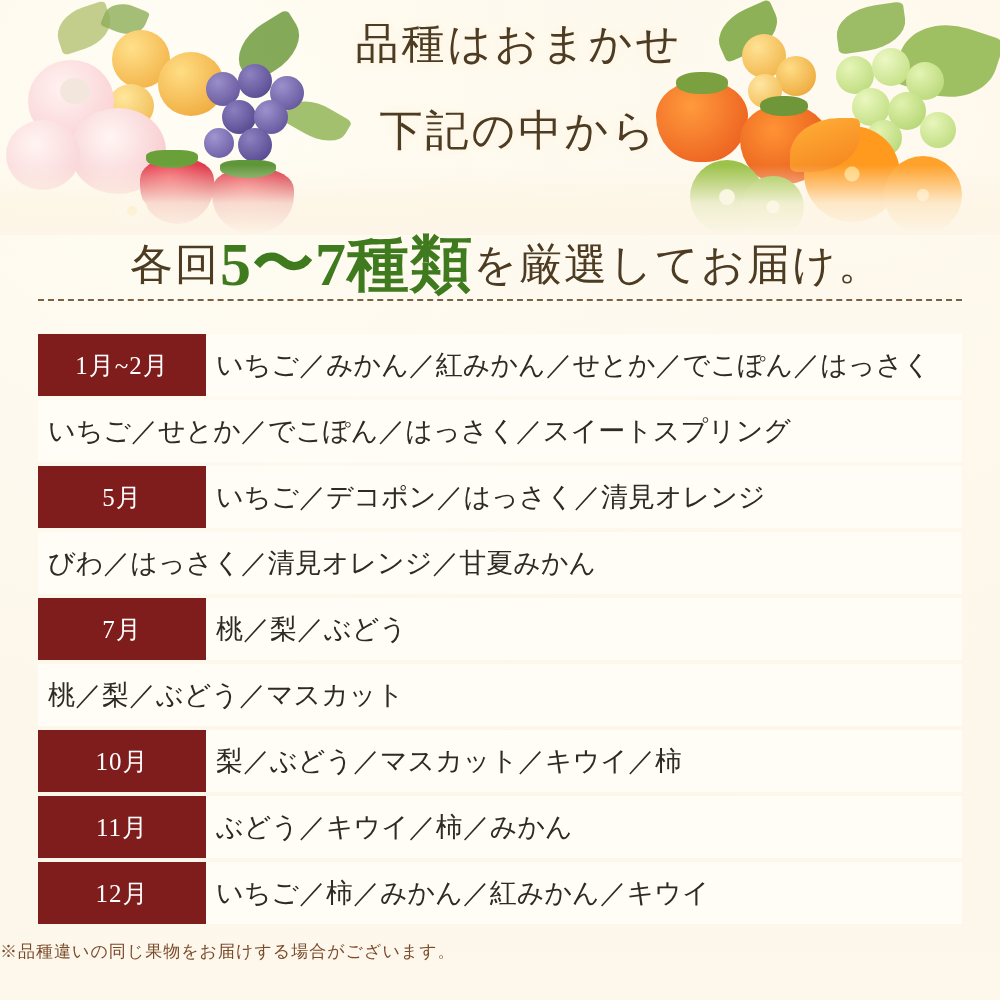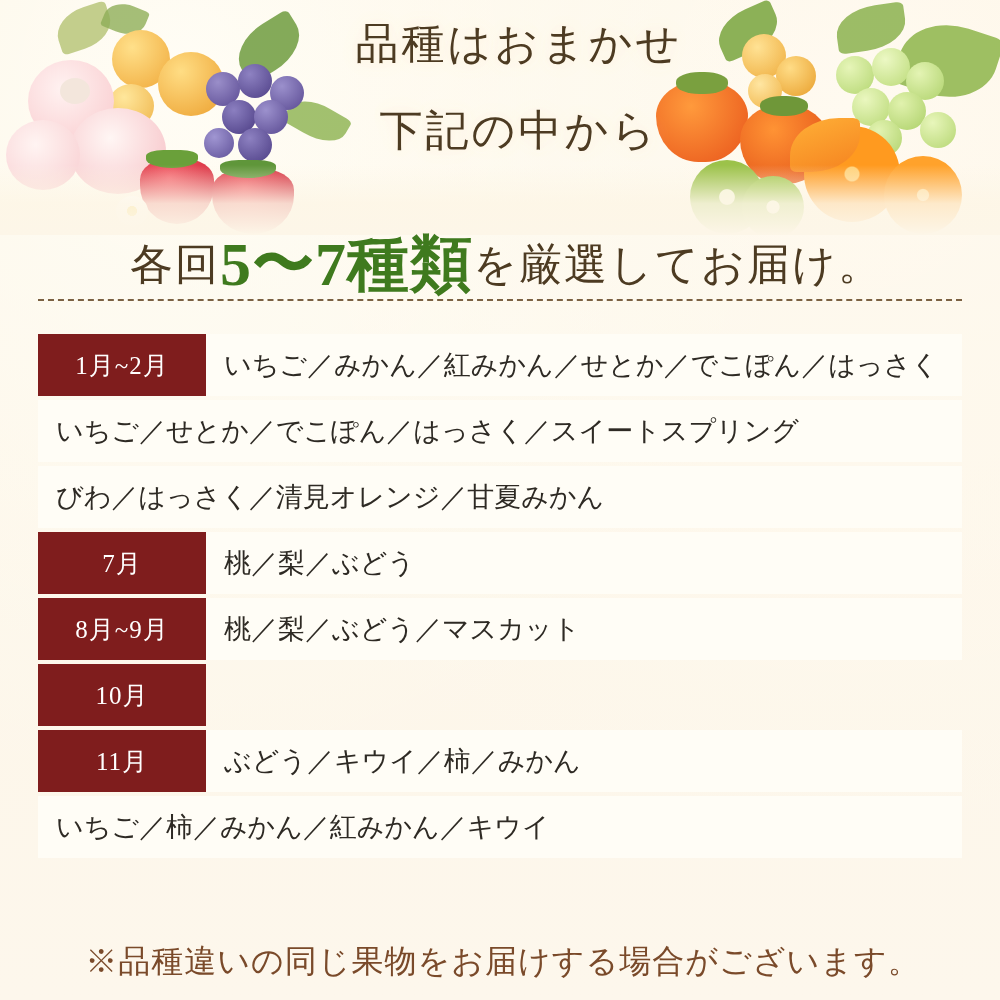--- a/index.html
+++ b/index.html
@@ -123,39 +123,38 @@
     align-items: center;
     justify-content: center;
     font-size: 25px;
     letter-spacing: 1px;
   }
   .items {
     flex: 1 1 auto;
     background: #fffdf6;
     display: flex;
     align-items: center;
-    padding-left: 18px;
+    padding-left: 10px;
     font-size: 27px;
     color: #2e2a24;
     letter-spacing: 0px;
     white-space: nowrap;
     overflow: hidden;
   }
 
   
   .footnote {
     position: absolute;
     left: 0; right: 0;
     top: 940px;
-    text-align: center;
-    font-size: 32px;
+    text-align: left;
+    font-size: 17px;
     color: #7a4a2a;
     letter-spacing: 1px;
     z-index: 5;
-    margin-left: 6px;
   }
 </style>
 </head>
 <body>
 
 <div class="page"></div>
 
 <div class="fruit-band">
 
   <div class="leaf" style="left:56px; top:8px; width:56px; height:40px; background:#b9c67a; transform:rotate(-18deg); opacity:.85;"></div>
@@ -232,43 +231,48 @@
 
   <div class="row">
     <div class="month">1月~2月</div>
     <div class="items">いちご／みかん／紅みかん／せとか／でこぽん／はっさく</div>
   </div>
 
   <div class="row">
     <div class="items">いちご／せとか／でこぽん／はっさく／スイートスプリング</div>
   </div>
 
+  <div class="row">
+    <div class="month">5月</div>
+    <div class="items">いちご／デコポン／はっさく／清見オレンジ</div>
+  </div>
 
   <div class="row">
     <div class="items">びわ／はっさく／清見オレンジ／甘夏みかん</div>
   </div>
 
   <div class="row">
     <div class="month">7月</div>
     <div class="items">桃／梨／ぶどう</div>
   </div>
 
   <div class="row">
-    <div class="month">8月~9月</div>
     <div class="items">桃／梨／ぶどう／マスカット</div>
   </div>
 
   <div class="row">
     <div class="month">10月</div>
+    <div class="items">梨／ぶどう／マスカット／キウイ／柿</div>
   </div>
 
   <div class="row">
     <div class="month">11月</div>
     <div class="items">ぶどう／キウイ／柿／みかん</div>
   </div>
 
   <div class="row">
+    <div class="month">12月</div>
     <div class="items">いちご／柿／みかん／紅みかん／キウイ</div>
   </div>
 
 </div>
 
 <div class="footnote">※品種違いの同じ果物をお届けする場合がございます。</div>
 
 </body></html>

